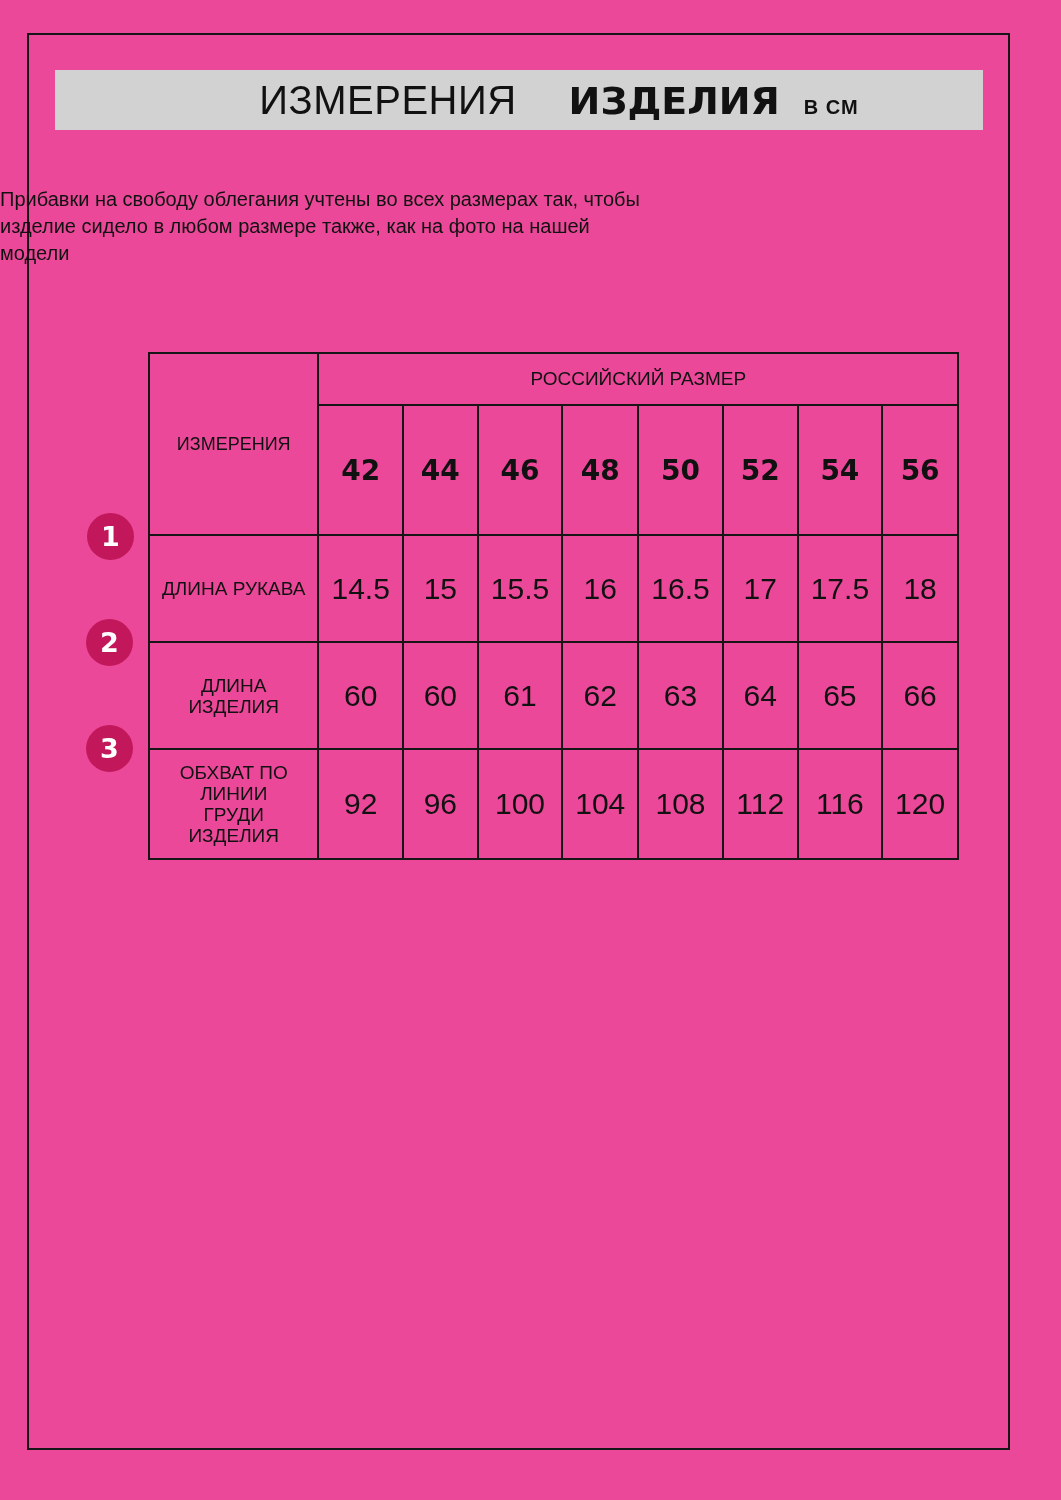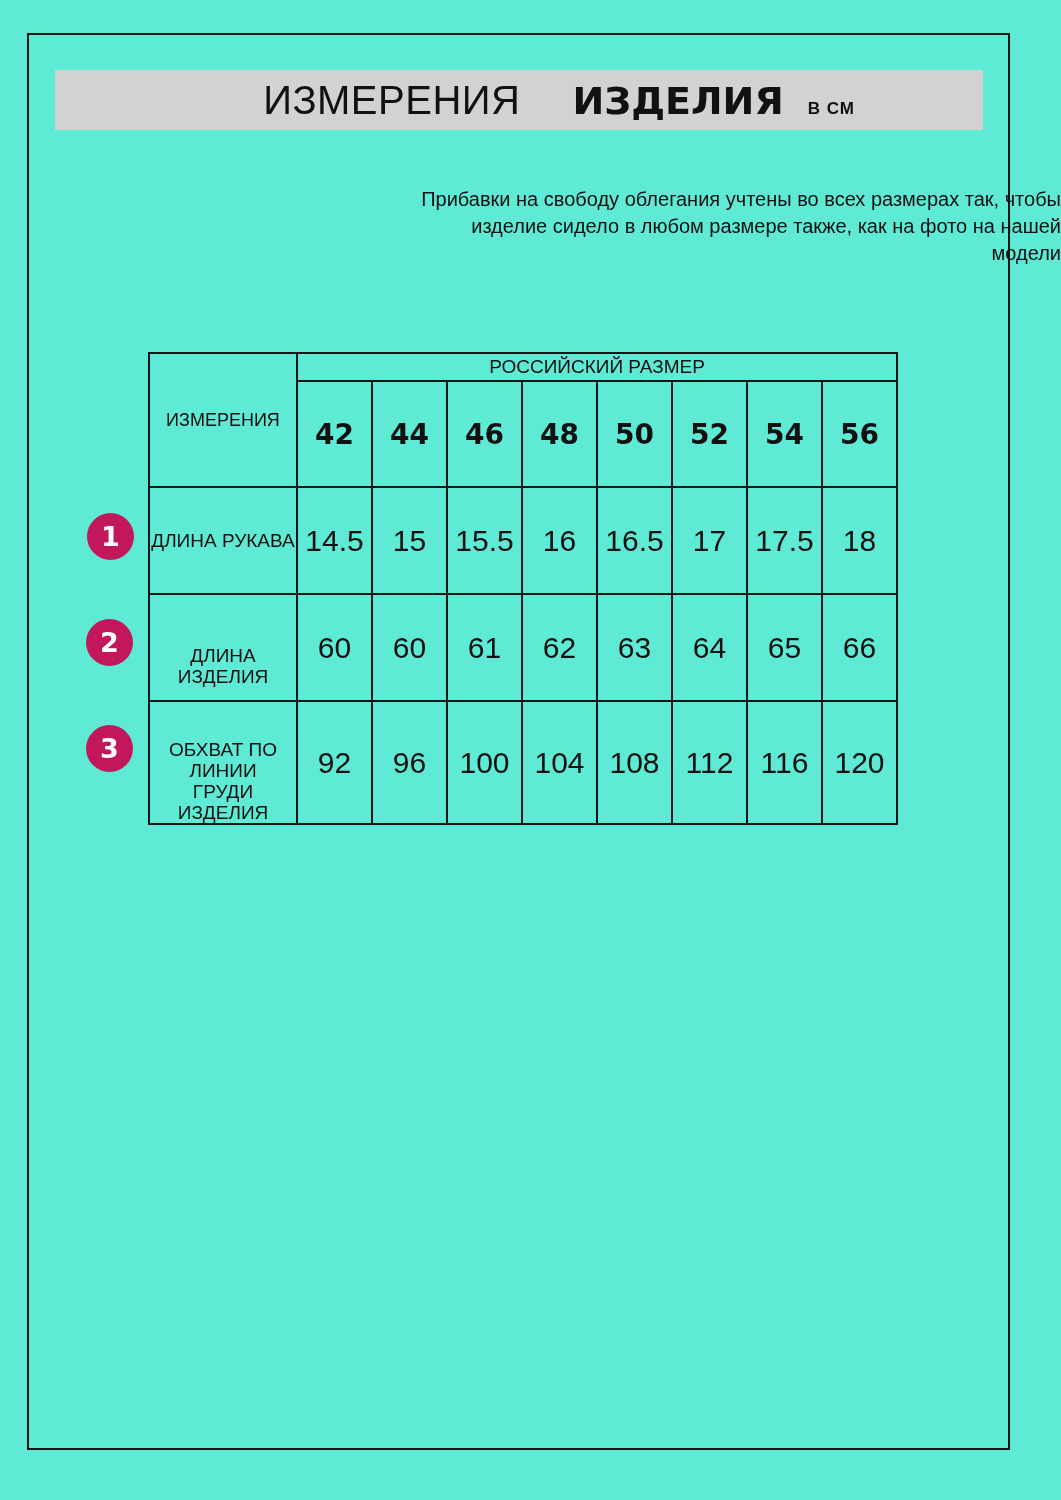--- a/index.html
+++ b/index.html
@@ -6,21 +6,21 @@
     margin: 0;
     padding: 0;
     background: #ffffff;
     font-family: "Liberation Sans", sans-serif;
     color: #111111;
   }
   .page {
     position: relative;
     width: 1061px;
     height: 1500px;
-    background: #5eead4;
+    background: #ec4899;
     overflow: hidden;
   }
   .frame {
     position: absolute;
     left: 27px;
     top: 33px;
     width: 983px;
     height: 1417px;
     border: 2px solid #161616;
     box-sizing: border-box;
@@ -48,57 +48,57 @@
     white-space: nowrap;
   }
   .title-heavy {
     font-family: "DejaVu Sans", sans-serif;
     font-size: 38px;
     font-weight: 700;
     margin-left: 52px;
     white-space: nowrap;
   }
   .title-unit {
-    font-size: 17px;
+    font-size: 20px;
     font-weight: 700;
     margin-left: 24px;
     letter-spacing: 1px;
     white-space: nowrap;
   }
   .product-code {
     position: absolute;
     left: 0;
     top: 150px;
     width: 1061px;
     text-align: center;
     font-size: 26px;
     line-height: 32px;
   }
   .description {
     position: absolute;
     left: 0;
     top: 186px;
     width: 1061px;
-    text-align: right;
+    text-align: left;
     font-size: 20px;
     line-height: 27px;
     white-space: pre-line;
   }
   .size-table {
     position: absolute;
     left: 148px;
     top: 352px;
     border-collapse: collapse;
     table-layout: fixed;
   }
   .size-table td, .size-table th {
     border: 2px solid #161616;
     text-align: center;
     vertical-align: middle;
-    padding: 0;
+    padding: 12px;
     font-weight: 400;
   }
   .corner-cell {
     font-size: 18px;
   }
   .group-header-cell {
     font-size: 19px;
     height: 26px;
   }
   .size-cell {
@@ -108,21 +108,20 @@
     height: 104px;
   }
   .label-cell {
     font-size: 19px;
     line-height: 21px;
     padding: 0 4px;
   }
   .label-narrow {
     display: inline-block;
     max-width: 118px;
-    margin-top: 37px;
   }
   .nowrap { white-space: nowrap; }
   .value-cell {
     font-size: 30px;
   }
   .row-h { height: 107px; }
   .row-h-last { height: 80px; }
   .badge {
     position: absolute;
     width: 47px;

